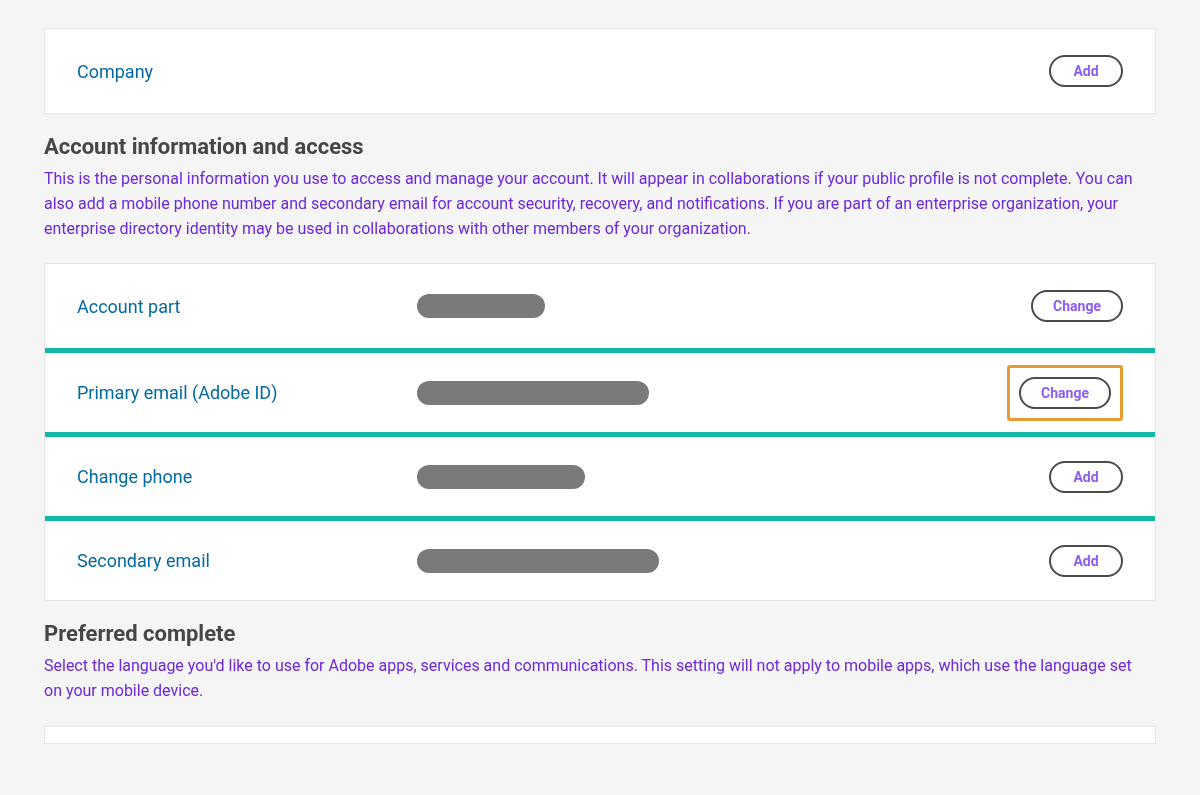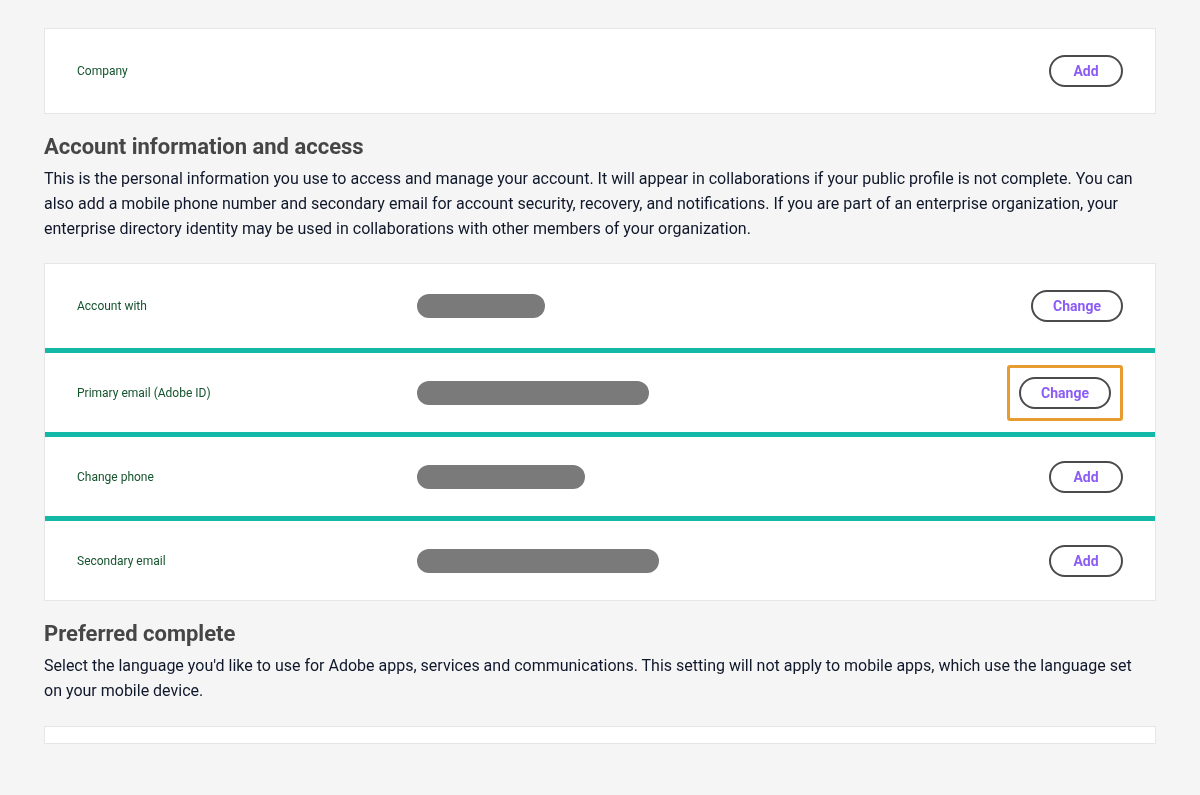--- a/index.html
+++ b/index.html
@@ -20,22 +20,22 @@
   }
   .row {
     display: flex;
     align-items: center;
     justify-content: space-between;
     min-height: 84px;
     padding: 0 32px;
   }
   .row + .row { border-top: 5px solid #14b8a6; }
   .row-label {
-    font-size: 12px;
-    color: #14532d;
+    font-size: 18px;
+    color: #0369a1;
     width: 340px;
     flex-shrink: 0;
   }
   .row-value {
     flex: 1;
     display: flex;
     align-items: center;
   }
   .pill {
     background: #7a7a7a;
@@ -67,21 +67,21 @@
   .section-title {
     font-size: 22px;
     font-weight: 700;
     color: #464646;
     margin-top: 20px;
     margin-bottom: 8px;
   }
   .section-desc {
     font-size: 16px;
     line-height: 1.55;
-    color: #0f172a;
+    color: #6d28d9;
     margin-bottom: 22px;
     max-width: 1100px;
   }
   .spacer-top { height: 28px; }
   .bottom-strip {
     background: #fff;
     border: 1px solid #e6e6e6;
     height: 18px;
   }
 </style>
@@ -100,21 +100,21 @@
       </div>
     </div>
   </div>
 
   <h2 class="section-title">Account information and access</h2>
   <p class="section-desc">This is the personal information you use to access and manage your account. It will appear in collaborations if your public profile is not complete. You can also add a mobile phone number and secondary email for account security, recovery, and notifications. If you are part of an enterprise organization, your enterprise directory identity may be used in collaborations with other members of your organization.</p>
 
   <div class="card">
 
     <div class="row">
-      <div class="row-label">Account with</div>
+      <div class="row-label">Account part</div>
       <div class="row-value">
         <div class="pill" style="width:128px"></div>
       </div>
       <div class="row-action">
         <button class="btn-outline">Change</button>
       </div>
     </div>
 
     <div class="row">
       <div class="row-label">Primary email (Adobe ID)</div>

